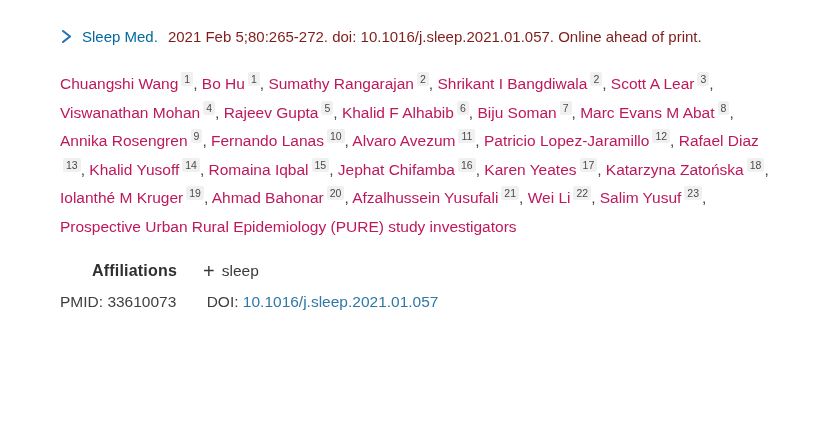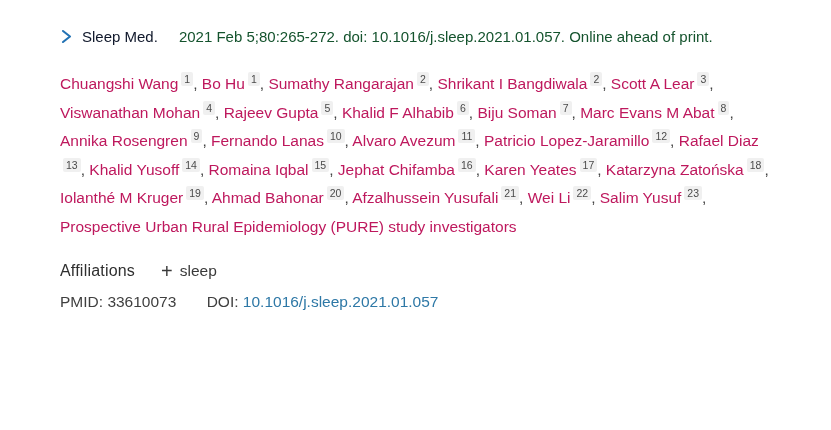--- a/index.html
+++ b/index.html
@@ -20,26 +20,26 @@
   .journal-toggle {
     background: none;
     border: none;
     cursor: pointer;
     padding: 0;
     margin-right: 9px;
     display: inline-flex;
     align-items: center;
   }
   .journal-link {
-    color: #0f172a;
+    color: #0369a1;
     text-decoration: none;
     cursor: pointer;
-    margin-right: 21px;
+    margin-right: 10px;
   }
-  .citation-rest { color: #14532d; }
+  .citation-rest { color: #7f1d1d; }
 
   
   .page-title {
     margin-top: 27px;
     font-family: "Liberation Serif", "DejaVu Serif", serif;
     font-weight: 700;
     font-size: 27px;
     line-height: 34px;
     color: #1c1c1c;
     letter-spacing: 0.2px;
@@ -73,23 +73,24 @@
   .author-sep { color: #424242; }
 
   
   .affiliations-row {
     margin-top: 21px;
     display: flex;
     align-items: center;
     font-size: 16px;
   }
   .affiliations-heading {
-    font-weight: 400;
+    font-weight: 700;
     color: #2f2f2f;
     letter-spacing: 0.2px;
+    margin-left: 32px;
   }
   .expand-button {
     background: none;
     border: none;
     cursor: pointer;
     display: inline-flex;
     align-items: center;
     margin-left: 26px;
     font-family: "Liberation Sans", "DejaVu Sans", sans-serif;
     font-size: 15.5px;

